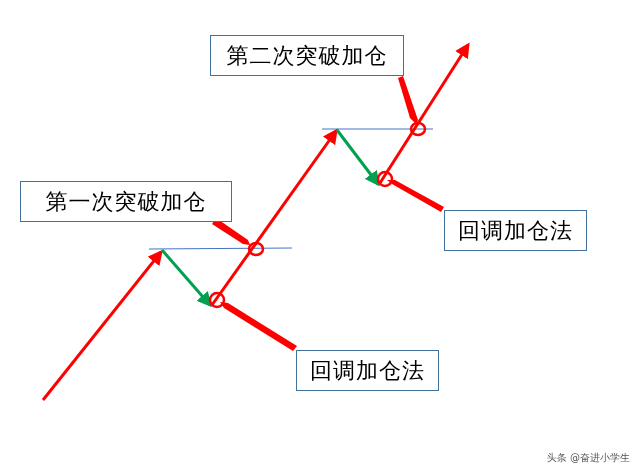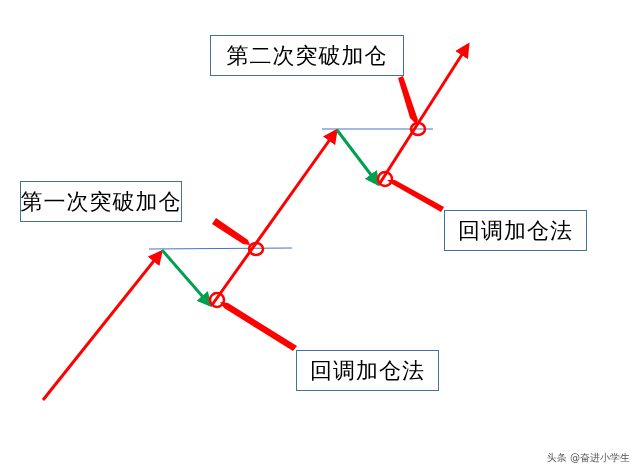--- a/index.html
+++ b/index.html
@@ -45,17 +45,17 @@
   <ellipse cx="418" cy="129" rx="7" ry="6" fill="none" stroke="#ff0000" stroke-width="2.5"></ellipse>
   <ellipse cx="385" cy="179" rx="7" ry="7" fill="none" stroke="#ff0000" stroke-width="2.5"></ellipse>
 
   <polygon points="212,224 216,218 248,240 250,245 243,244" fill="#ff0000"></polygon>
   <polygon points="398,78 403,76 418,120 416,124 410,118" fill="#ff0000"></polygon>
   <polygon points="297,346 293,351 224,308 220,302 228,303" fill="#ff0000"></polygon>
   <polygon points="444,207 441,212 392,184 387,180 395,180" fill="#ff0000"></polygon>
 </svg>
 
 <div class="label-box" style="left:210px; top:35px; width:194px; height:41px;text-align:right;">第二次突破加仓</div>
-<div class="label-box" style="left:20px; top:181px; width:162px; height:41px;">第一次突破加仓</div>
+<div class="label-box" style="left:20px; top:181px; width:212px; height:41px;">第一次突破加仓</div>
 <div class="label-box" style="left:444px; top:210px; width:143px; height:41px;">回调加仓法</div>
 <div class="label-box" style="left:296px; top:350px; width:143px; height:41px;">回调加仓法</div>
 
 <div class="watermark">头条 @奋进小学生</div>
 
 </body></html>

